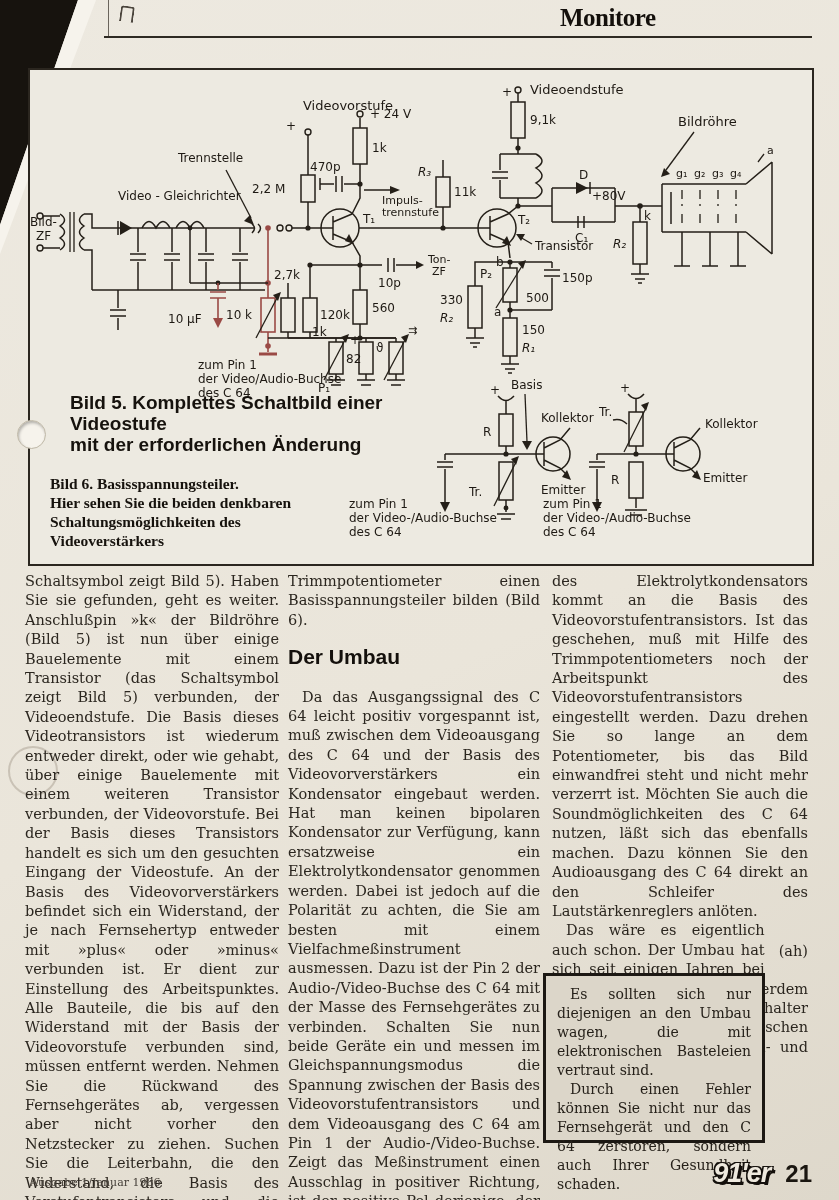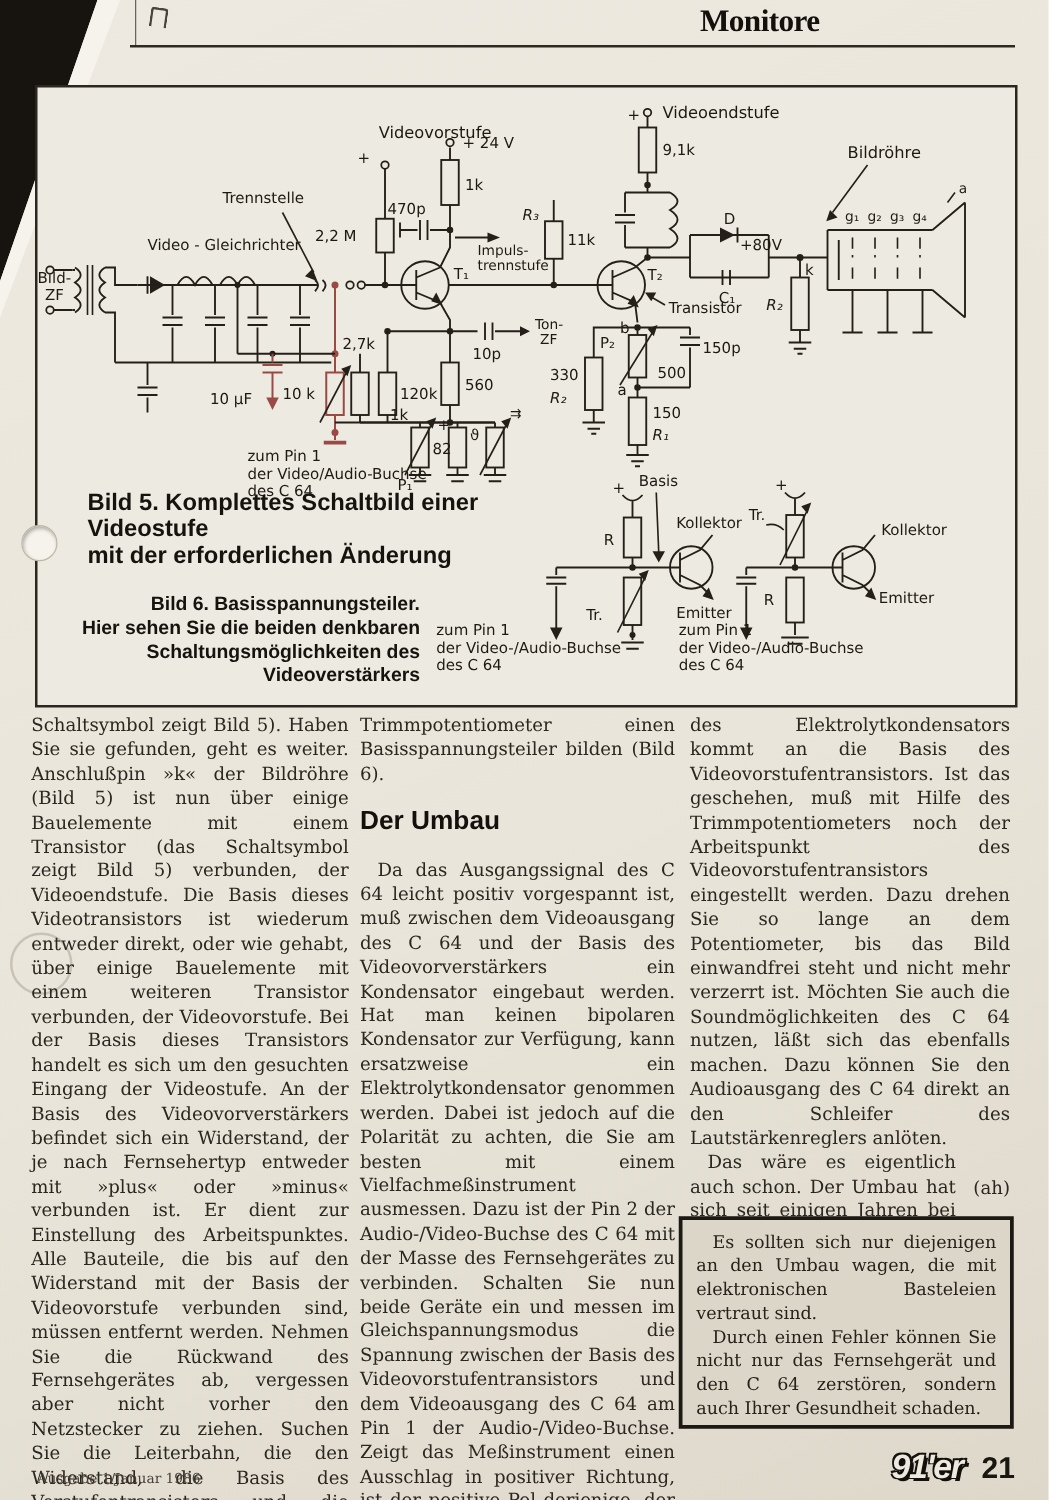--- a/index.html
+++ b/index.html
@@ -30,32 +30,32 @@
   svg text.it{font-style:italic;}
   .w{stroke:#241f18;stroke-width:1.5;fill:none;}
   .w2{stroke:#241f18;stroke-width:1.3;fill:none;}
   .rw{stroke:#9a4a45;stroke-width:1.6;fill:none;}
   .rdot{fill:#9a4a45;}
   .kdot{fill:#241f18;}
   .kfill{fill:#241f18;stroke:none;}
   .open{fill:#edeae1;stroke:#241f18;stroke-width:1.4;}
   .cap5{position:absolute;left:70px;top:392px;width:320px;
         font-family:"Liberation Sans",sans-serif;font-weight:700;font-size:19px;line-height:21px;color:#16120d;}
-  .cap6{position:absolute;left:50px;top:474px;width:286px;text-align:right;
-        font-family:Liberation Sans, sans-serif;font-weight:700;font-size:15.5px;line-height:19px;color:#16120d;}
+  .cap6{position:absolute;left:50px;top:474px;width:286px;
+        font-family:Liberation Serif, serif;font-weight:700;font-size:15.5px;line-height:19px;color:#16120d;}
   .col{position:absolute;top:572px;font-size:14.5px;line-height:19.4px;text-align:justify;color:#2b261f;}
   .col p{margin:0;}
   .col p.ind{text-indent:14px;}
   .col1{left:25px;width:254px;}
   .col2{left:288px;width:252px;}
   .col3{left:552px;width:256px;}
   .umbau{font-family:"Liberation Sans",sans-serif;font-weight:800;font-size:21px;
         margin:17px 0 21px;color:#14100c;}
   .sig{float:right;margin-top:21px;}
-  .warning{position:absolute;left:543px;top:973px;width:268px;height:170px;
+  .warning{position:absolute;left:543px;top:973px;width:222px;height:170px;
         border:3px solid #1c1813;background:#dcd6c9;padding:9px 11px;box-sizing:border-box;
         font-size:14px;line-height:19px;text-align:justify;color:#26211a;}
   .warning p{margin:0;text-indent:13px;}
   .footer-left{position:absolute;left:30px;top:1176px;font-size:11px;color:#47413a;}
   .brand-row{position:absolute;left:560px;top:1158px;width:252px;text-align:right;}
   .brand{font-family:"Liberation Sans",sans-serif;font-weight:900;font-style:italic;
         font-size:27px;color:#eee9de;letter-spacing:-1px;
         text-shadow:-1.5px -1.5px 0 #14100c,1.5px -1.5px 0 #14100c,-1.5px 1.5px 0 #14100c,
                     1.5px 1.5px 0 #14100c,3px 3px 0 #14100c;}
   .pageno{font-family:"Liberation Sans",sans-serif;font-weight:700;font-size:24px;color:#1a1610;

